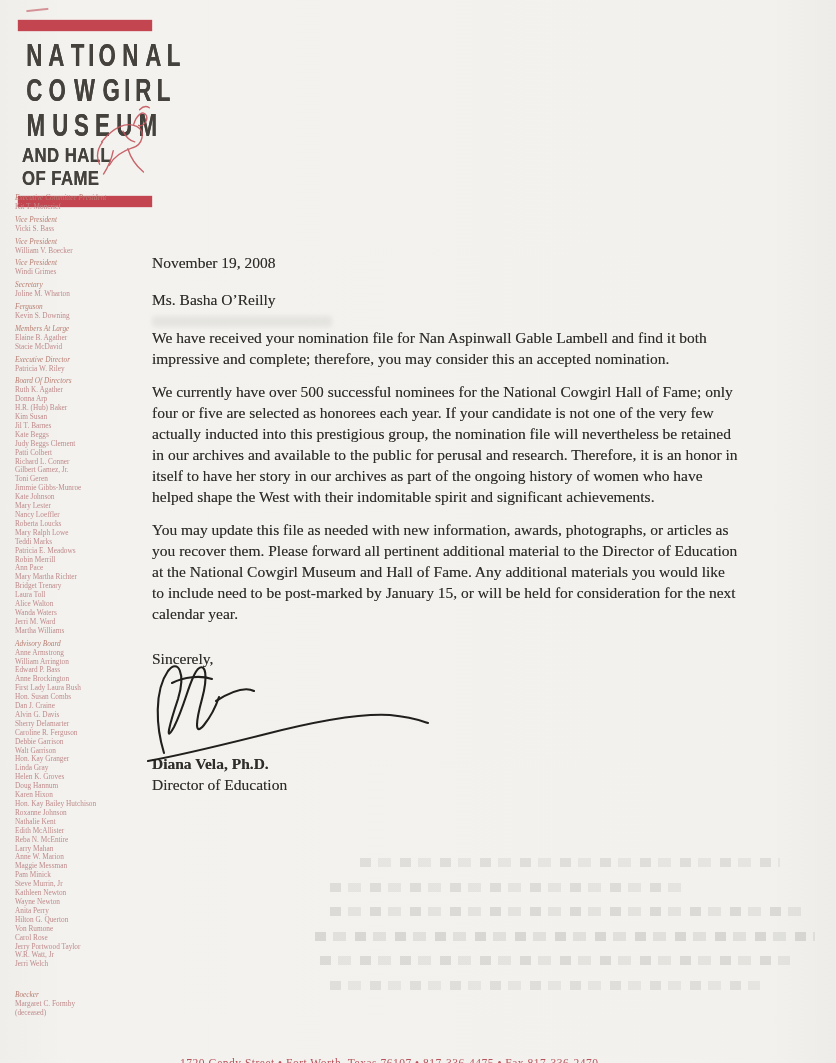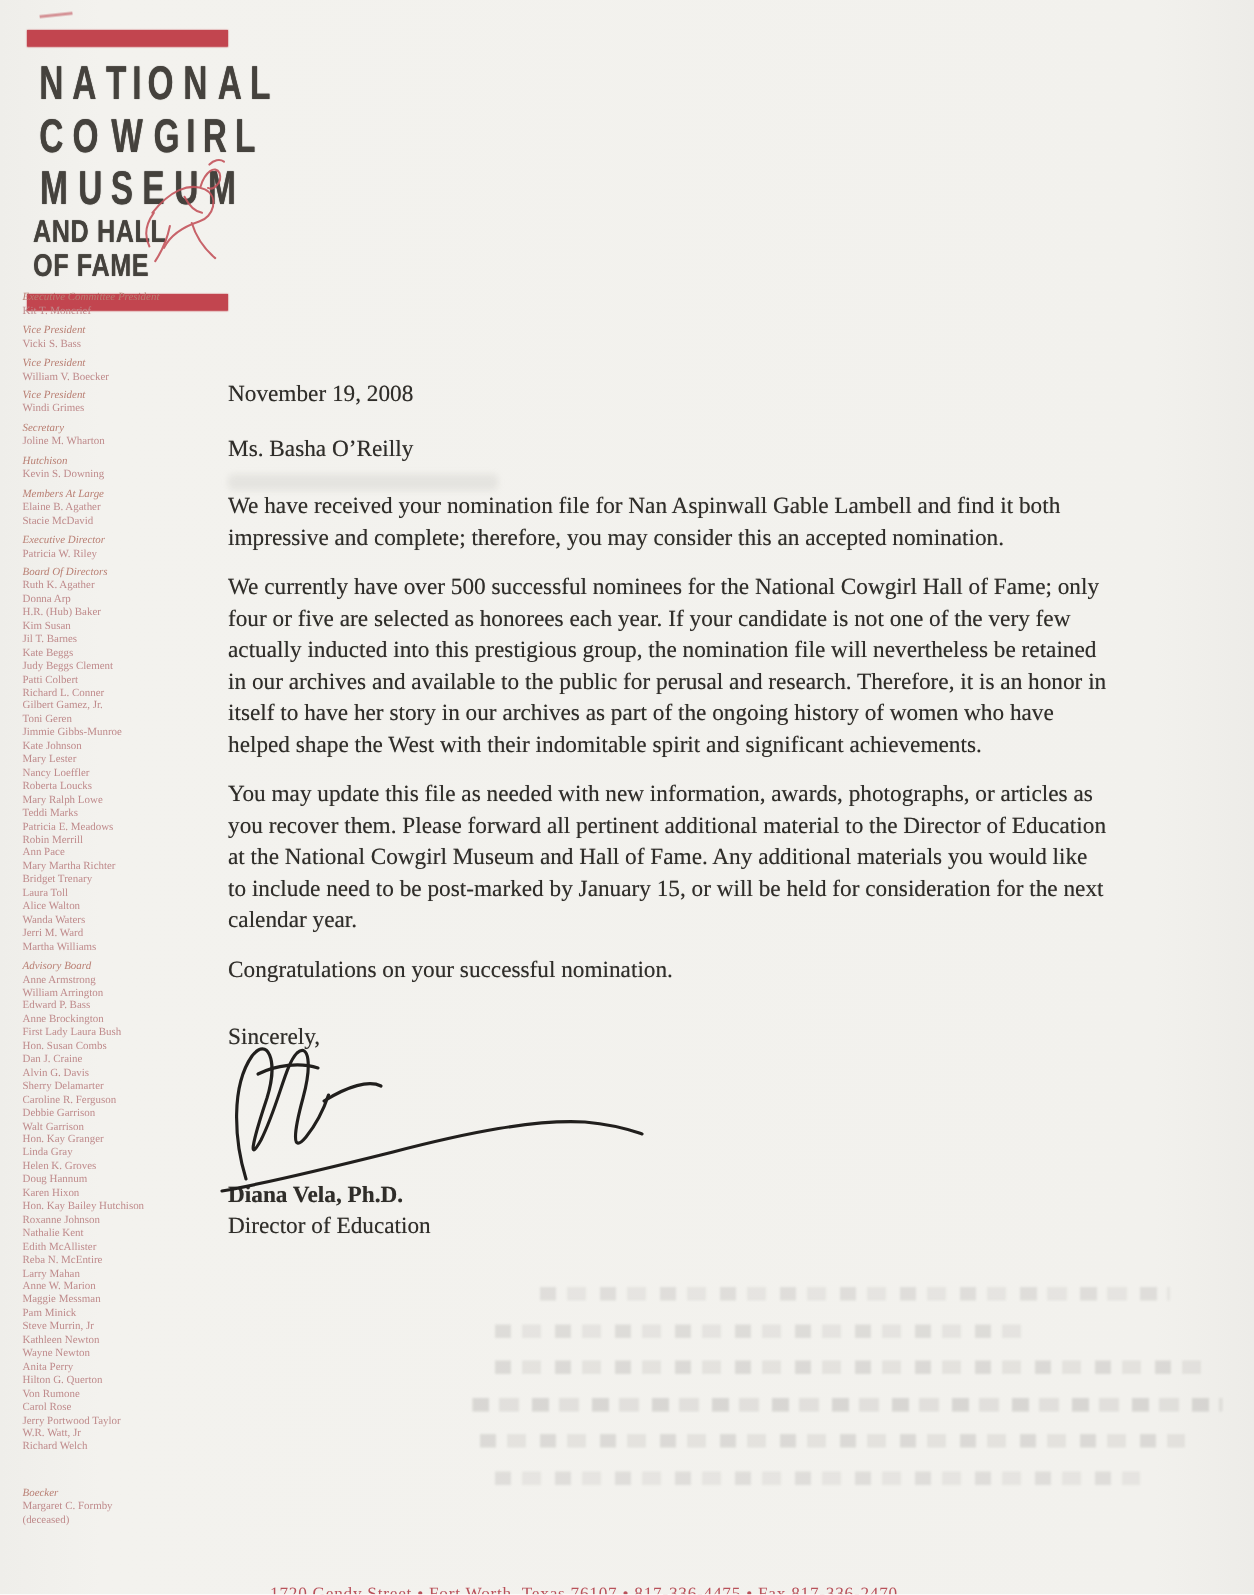--- a/index.html
+++ b/index.html
@@ -134,21 +134,21 @@
       </div>
       <div class="sb-section">
         <span class="sb-title">Vice President</span>
         <span class="sb-name">Windi Grimes</span>
       </div>
       <div class="sb-section">
         <span class="sb-title">Secretary</span>
         <span class="sb-name">Joline M. Wharton</span>
       </div>
       <div class="sb-section">
-        <span class="sb-title">Hutchison</span>
+        <span class="sb-title">Ferguson</span>
         <span class="sb-name">Kevin S. Downing</span>
       </div>
       <div class="sb-section">
         <span class="sb-title">Members At Large</span>
         <span class="sb-name">Elaine B. Agather</span>
         <span class="sb-name">Stacie McDavid</span>
       </div>
       <div class="sb-section">
         <span class="sb-title">Executive Director</span>
         <span class="sb-name">Patricia W. Riley</span>
@@ -214,39 +214,38 @@
         <span class="sb-name">Pam Minick</span>
         <span class="sb-name">Steve Murrin, Jr</span>
         <span class="sb-name">Kathleen Newton</span>
         <span class="sb-name">Wayne Newton</span>
         <span class="sb-name">Anita Perry</span>
         <span class="sb-name">Hilton G. Querton</span>
         <span class="sb-name">Von Rumone</span>
         <span class="sb-name">Carol Rose</span>
         <span class="sb-name">Jerry Portwood Taylor</span>
         <span class="sb-name">W.R. Watt, Jr</span>
-        <span class="sb-name">Richard Welch</span>
+        <span class="sb-name">Jerri Welch</span>
       </div>
       <div class="sb-section founder">
         <span class="sb-title">Boecker</span>
         <span class="sb-name">Margaret C. Formby</span>
         <span class="sb-name">(deceased)</span>
       </div>
     </div>
 
   <div class="letter">
     <div class="l-date">November 19, 2008</div>
     <div class="l-recipient">Ms. Basha O’Reilly</div>
     <div class="smudge"></div>
     <div id="paragraphs">
         <p class="l-para">We have received your nomination file for Nan Aspinwall Gable Lambell and find it both impressive and complete; therefore, you may consider this an accepted nomination.</p>
         <p class="l-para">We currently have over 500 successful nominees for the National Cowgirl Hall of Fame; only four or five are selected as honorees each year. If your candidate is not one of the very few actually inducted into this prestigious group, the nomination file will nevertheless be retained in our archives and available to the public for perusal and research. Therefore, it is an honor in itself to have her story in our archives as part of the ongoing history of women who have helped shape the West with their indomitable spirit and significant achievements.</p>
         <p class="l-para">You may update this file as needed with new information, awards, photographs, or articles as you recover them. Please forward all pertinent additional material to the Director of Education at the National Cowgirl Museum and Hall of Fame. Any additional materials you would like to include need to be post-marked by January 15, or will be held for consideration for the next calendar year.</p>
       </div>
-    <div class="l-closing">Congratulations on your successful nomination.</div>
     <div class="l-vale">Sincerely,</div>
     <div class="sig-wrap">
       <svg width="340" height="108" viewBox="0 0 340 108" fill="none" stroke="#211f1d" stroke-width="2.1" stroke-linecap="round">
         <path d="M22,96 C14,70 12,34 26,14 C36,1 44,16 36,42 C28,66 22,88 32,70 C44,46 48,20 56,12 C64,5 66,20 60,42 C54,64 52,80 62,68 C70,58 75,46 77,40"></path>
         <path d="M30,26 C42,20 58,18 70,22"></path>
         <path d="M6,104 C40,98 80,88 120,78 C170,65 215,56 248,58 C270,60 280,64 286,66"></path>
         <path d="M74,44 C90,34 104,30 112,34"></path>
       </svg>
     </div>
     <div class="sig-name">Diana Vela, Ph.D.</div>

